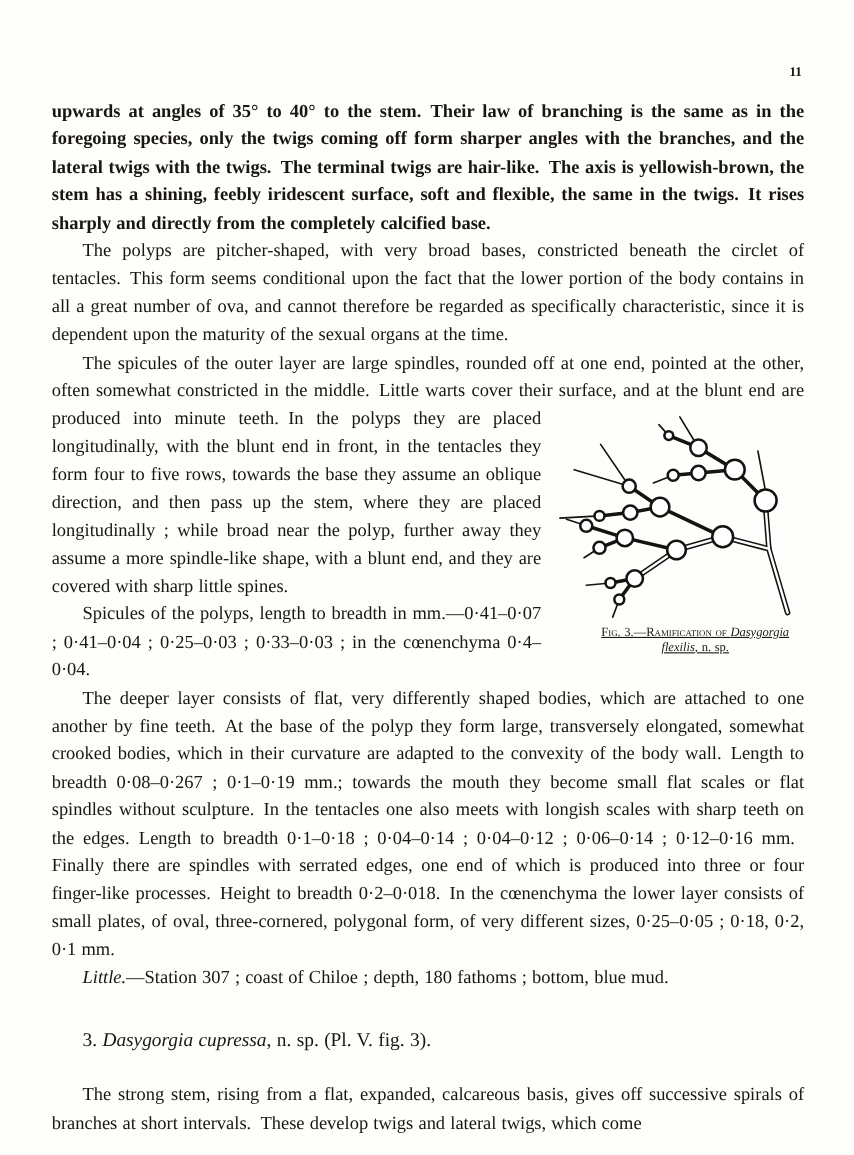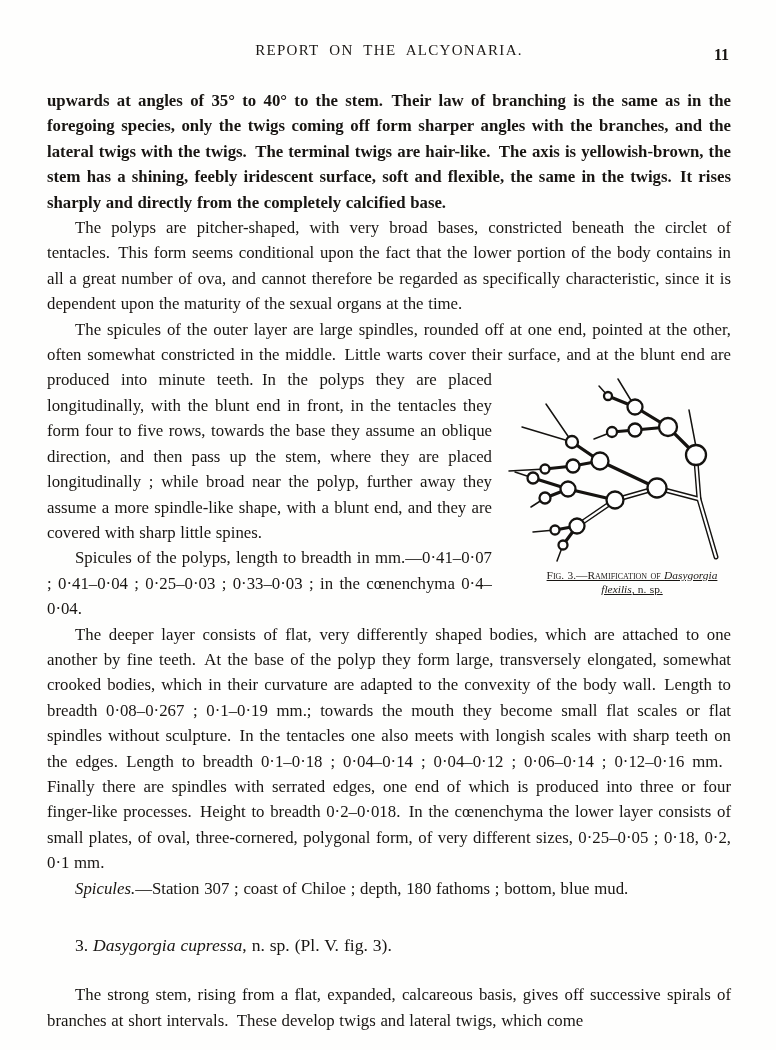--- a/index.html
+++ b/index.html
@@ -23,22 +23,22 @@
     position: absolute;
     left: 0; right: 0;
     text-align: center;
     font-size: 15px;
     letter-spacing: 1.3px;
     word-spacing: 5px;
     color: #1b1815;
   }
   .page-number {
     position: absolute;
-    right: 2px; top: 4px;
-    font-size: 16px;
+    right: 2px; top: 16px;
+    font-size: 12px;
     font-weight: 700;
   }
   .body-text p {
     margin: 0;
     font-size: 16.8px;
     line-height: 25.4px;
     text-align: justify;
     text-indent: 28px;
     word-spacing: 0.5px;
   }
@@ -73,21 +73,20 @@
     font-size: 17.6px !important;
     text-align: left;
   }
 </style>
 </head>
 <body>
 
 <div class="page">
 
   <div class="running-head-row">
-    <div class="running-head">REPORT ON THE ALCYONARIA.</div>
     <div class="page-number">11</div>
   </div>
 
   <div class="body-text">
 
     <p class="no-indent">upwards at angles of 35° to 40° to the stem. Their law of branching is the same as in the foregoing species, only the twigs coming off form sharper angles with the branches, and the lateral twigs with the twigs. The terminal twigs are hair-like. The axis is yellowish-brown, the stem has a shining, feebly iridescent surface, soft and flexible, the same in the twigs. It rises sharply and directly from the completely calcified base.</p>
 
     <p>The polyps are pitcher-shaped, with very broad bases, constricted beneath the circlet of tentacles. This form seems conditional upon the fact that the lower portion of the body contains in all a great number of ova, and cannot therefore be regarded as specifically characteristic, since it is dependent upon the maturity of the sexual organs at the time.</p>
 
     <p>
@@ -158,20 +157,20 @@
         </svg>
         <span class="figure-caption" style="display:block;"><span class="sc">Fig. 3.—Ramification of </span><span class="ital">Dasygorgia flexilis</span><span>, n. sp.</span></span>
       </span>
       <span>The spicules of the outer layer are large spindles, rounded off at one end, pointed at the other, often somewhat constricted in the middle. Little warts cover their surface, and at the blunt end are produced into minute teeth. In the polyps they are placed longitudinally, with the blunt end in front, in the tentacles they form four to five rows, towards the base they assume an oblique direction, and then pass up the stem, where they are placed longitudinally ; while broad near the polyp, further away they assume a more spindle-like shape, with a blunt end, and they are covered with sharp little spines.</span>
     </p>
 
     <p>Spicules of the polyps, length to breadth in mm.—0·41–0·07 ;  0·41–0·04 ;  0·25–0·03 ;  0·33–0·03 ;  in the cœnenchyma 0·4–0·04.</p>
 
     <p>The deeper layer consists of flat, very differently shaped bodies, which are attached to one another by fine teeth. At the base of the polyp they form large, transversely elongated, somewhat crooked bodies, which in their curvature are adapted to the convexity of the body wall. Length to breadth 0·08–0·267 ; 0·1–0·19 mm.; towards the mouth they become small flat scales or flat spindles without sculpture. In the tentacles one also meets with longish scales with sharp teeth on the edges. Length to breadth 0·1–0·18 ; 0·04–0·14 ; 0·04–0·12 ; 0·06–0·14 ; 0·12–0·16 mm. Finally there are spindles with serrated edges, one end of which is produced into three or four finger-like processes. Height to breadth 0·2–0·018. In the cœnenchyma the lower layer consists of small plates, of oval, three-cornered, polygonal form, of very different sizes, 0·25–0·05 ; 0·18, 0·2, 0·1 mm.</p>
 
-    <p><span class="ital">Spicules.</span><span>—Station 307 ; coast of Chiloe ; depth, 180 fathoms ; bottom, blue mud.</span></p>
+    <p><span class="ital">Little.</span><span>—Station 307 ; coast of Chiloe ; depth, 180 fathoms ; bottom, blue mud.</span></p>
 
     <p class="section-heading"><span>3.  </span><span class="ital">Dasygorgia cupressa</span><span>, n. sp. (Pl. V. fig. 3).</span></p>
 
     <p>The strong stem, rising from a flat, expanded, calcareous basis, gives off successive spirals of branches at short intervals. These develop twigs and lateral twigs, which come</p>
 
   </div>
 </div>
 
 </body></html>

